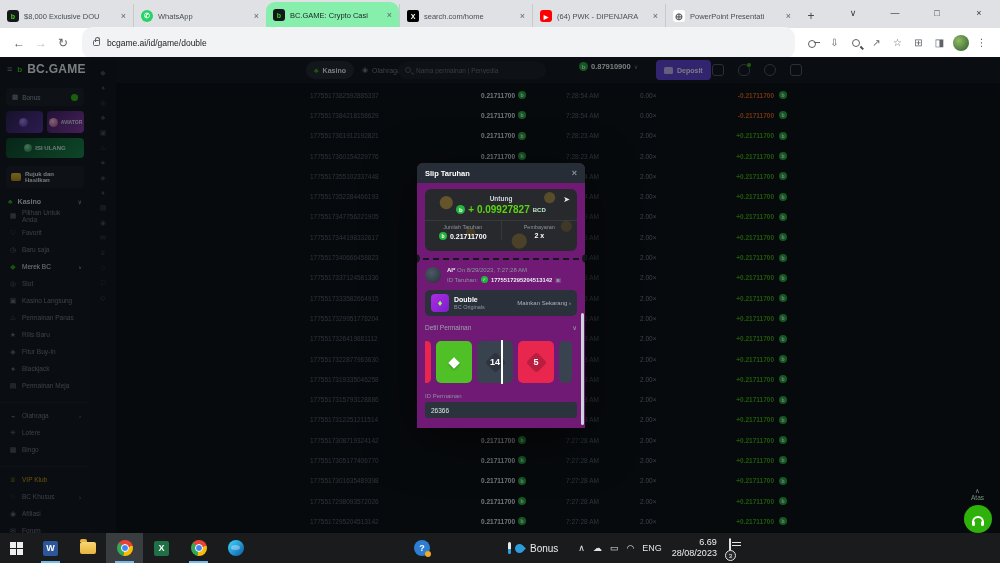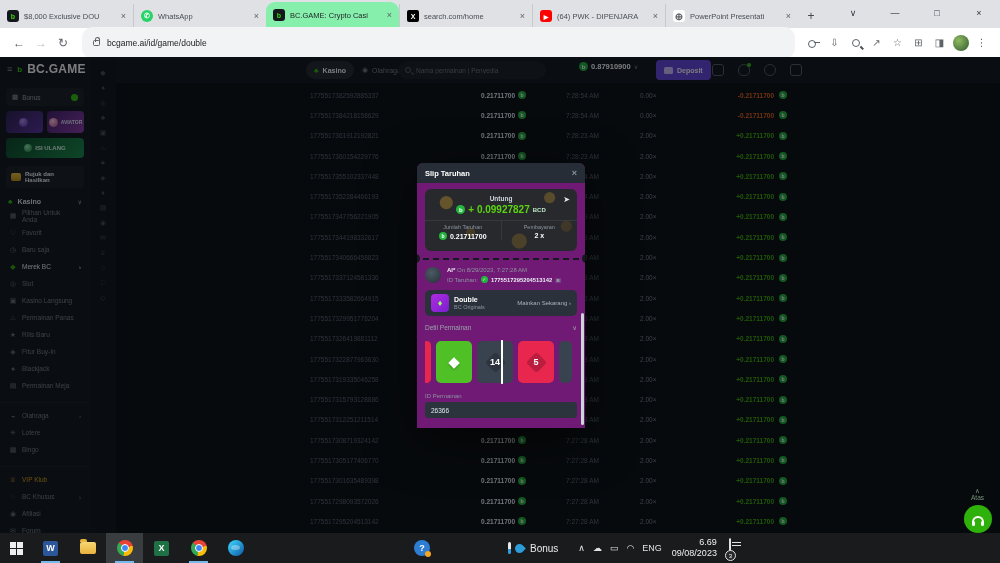--- a/index.html
+++ b/index.html
@@ -889,21 +889,21 @@
       <span>∧</span>
       <span style="display:flex;gap:8px">
           <span>☁</span>
           <span>▭</span>
           <span>◠</span>
         </span>
       <span>ENG</span>
     </div>
     <div class="clock">
       <div>6.69</div>
-      <div>09/08/2023</div>
+      <div>28/08/2023</div>
     </div>
     <div class="notifwrap">
       <span class="notific"></span>
       <span class="nbadge">3</span>
     </div>
   </div>
 
 </div>
 
 </body></html>

